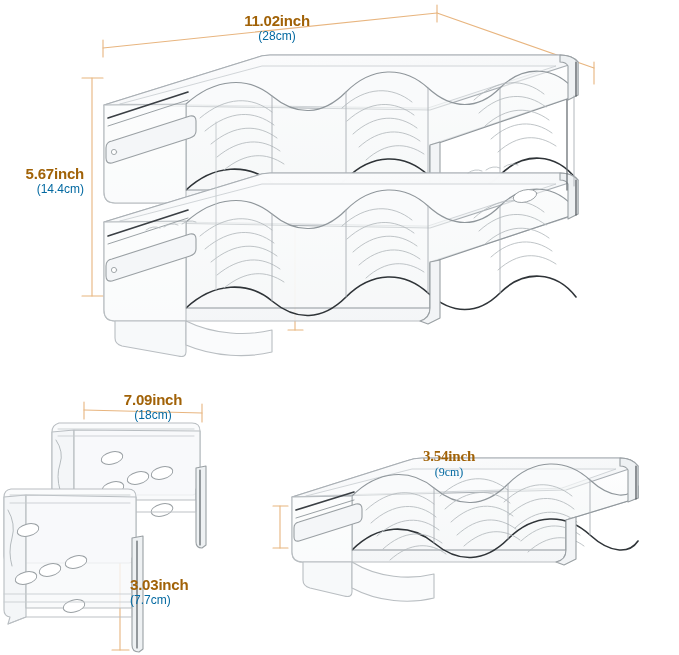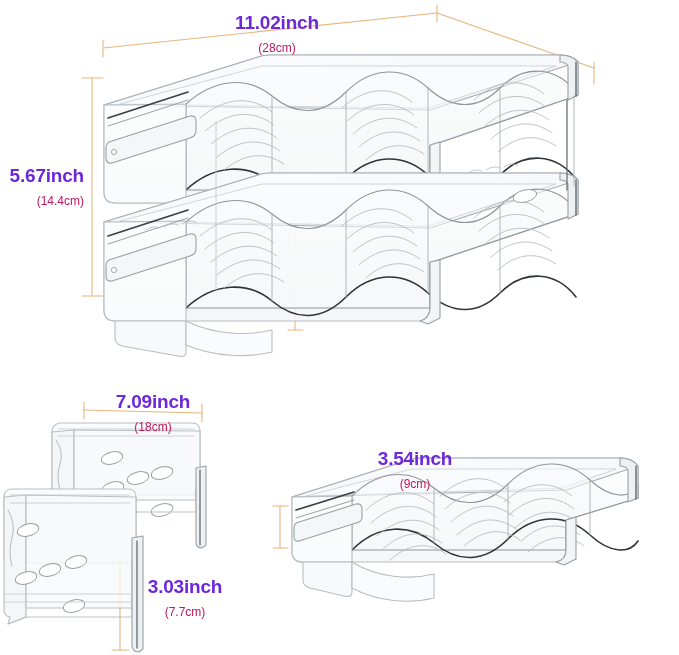--- a/index.html
+++ b/index.html
@@ -27,36 +27,36 @@
     width: 679px;
     height: 655px;
   }
   .dim-label {
     position: absolute;
     white-space: nowrap;
     line-height: 1;
     user-select: none;
   }
   .dim-in {
-    font-size: 19px;
+    font-size: 15px;
     font-weight: bold;
-    color: #6d28d9;
+    color: #a16207;
     letter-spacing: -0.2px;
     display: block;
   }
   .dim-cm {
     font-size: 12px;
     font-weight: normal;
-    color: #be185d;
+    color: #0369a1;
     display: block;
-    margin-top: 10px;
+    margin-top: 2px;
   }
   .ctr .dim-in, .ctr .dim-cm { text-align: center; }
   .rgt .dim-in, .rgt .dim-cm { text-align: right; }
-  .lft .dim-in, .lft .dim-cm { text-align: center; }
+  .lft .dim-in, .lft .dim-cm { text-align: left; }
 </style>
 </head>
 <body>
 
 <div id="stage">
 
   <svg viewBox="0 0 679 655">
     <defs>
       <linearGradient id="plasticFace" x1="0" y1="0" x2="0" y2="1">
         <stop offset="0%" stop-color="#ffffff" stop-opacity="0.95"></stop>
@@ -366,19 +366,19 @@
   <div class="dim-label ctr" style="left:96px; top:392px; width:114px;">
     <span class="dim-in">7.09inch</span>
     <span class="dim-cm">(18cm)</span>
   </div>
 
   <div class="dim-label lft" style="left:130px; top:577px; width:110px;">
     <span class="dim-in">3.03inch</span>
     <span class="dim-cm">(7.7cm)</span>
   </div>
 
-  <div class="dim-label ctr" style="left:362px; top:449px; width:106px;">
+  <div class="dim-label ctr" style="left:396px; top:449px; width:106px;font-family:Liberation Serif, serif;">
     <span class="dim-in">3.54inch</span>
     <span class="dim-cm">(9cm)</span>
   </div>
 
 
 </div>
 
 </body></html>

